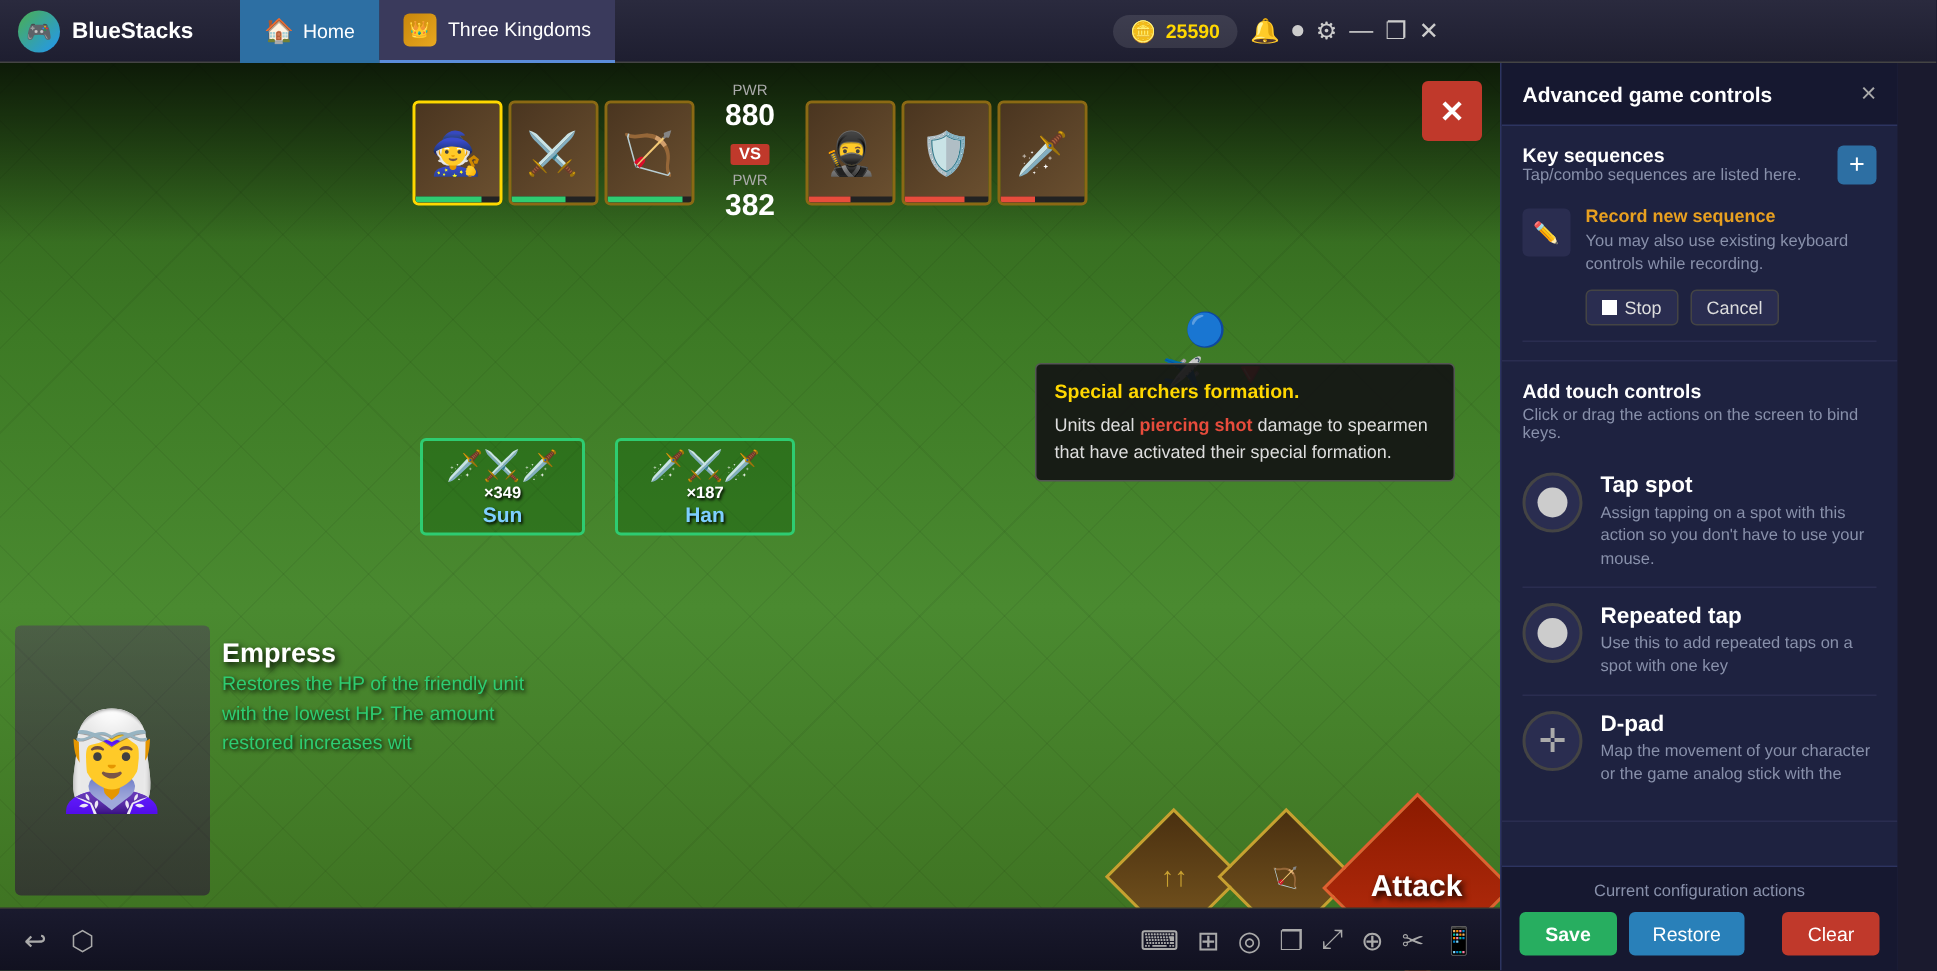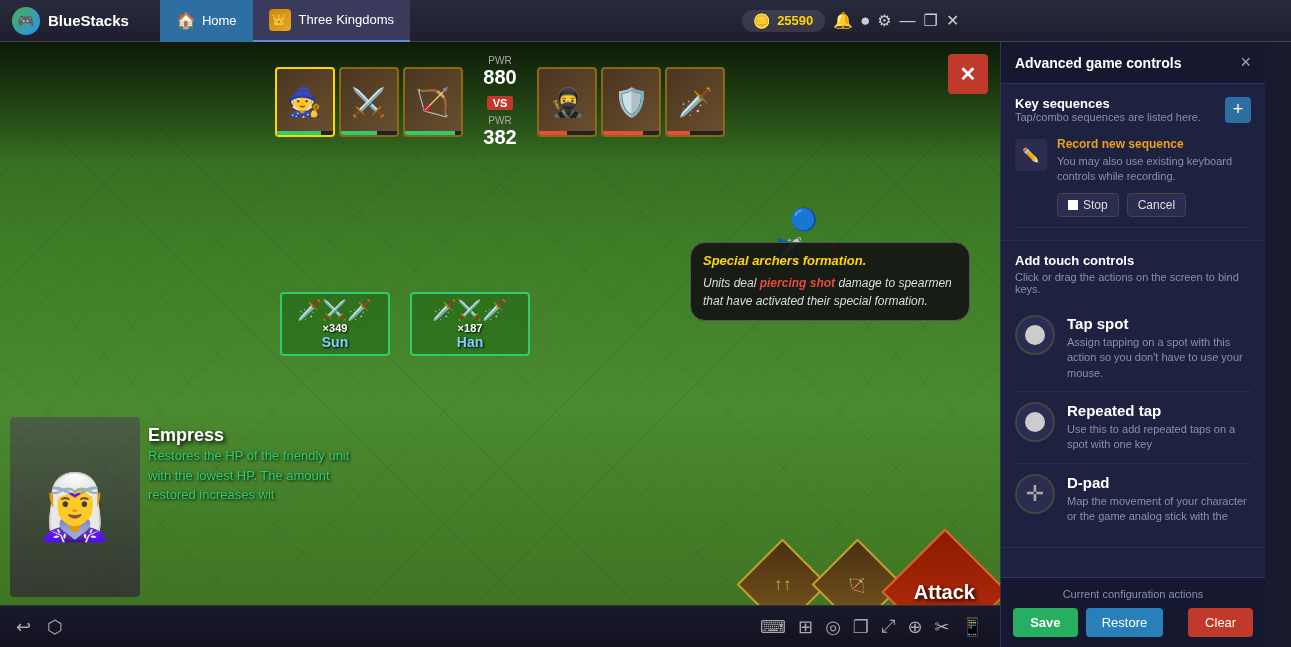--- a/index.html
+++ b/index.html
@@ -110,22 +110,22 @@
     .unit-count { color: white; font-size: 11px; font-weight: bold; text-shadow: 1px 1px 2px black; }
     .unit-name { color: #7ecfff; font-size: 14px; font-weight: bold; text-shadow: 1px 1px 2px black; }
     .unit-sprites { font-size: 20px; color: #ddd; }
 
     
     .map-icon { position: absolute; font-size: 22px; }
 
     
     .tooltip-popup {
       position: absolute; background: rgba(20,20,20,0.92);
-      border: 1px solid #555; border-radius: 15px; padding: 10px 12px;
-      max-width: 280px; right: 30px; top: 200px; font-style: italic;
+      border: 1px solid #555; border-radius: 4px; padding: 10px 12px;
+      max-width: 280px; right: 30px; top: 200px;
     }
     .tooltip-title { color: #ffd700; font-size: 13px; font-weight: bold; margin-bottom: 6px; }
     .tooltip-body { color: #ddd; font-size: 12px; line-height: 1.5; }
     .highlight-text { color: #e74c3c; font-weight: bold; }
 
     
     .char-info {
       position: absolute; bottom: 50px; left: 10px;
       display: flex; align-items: flex-start; gap: 0;
     }

